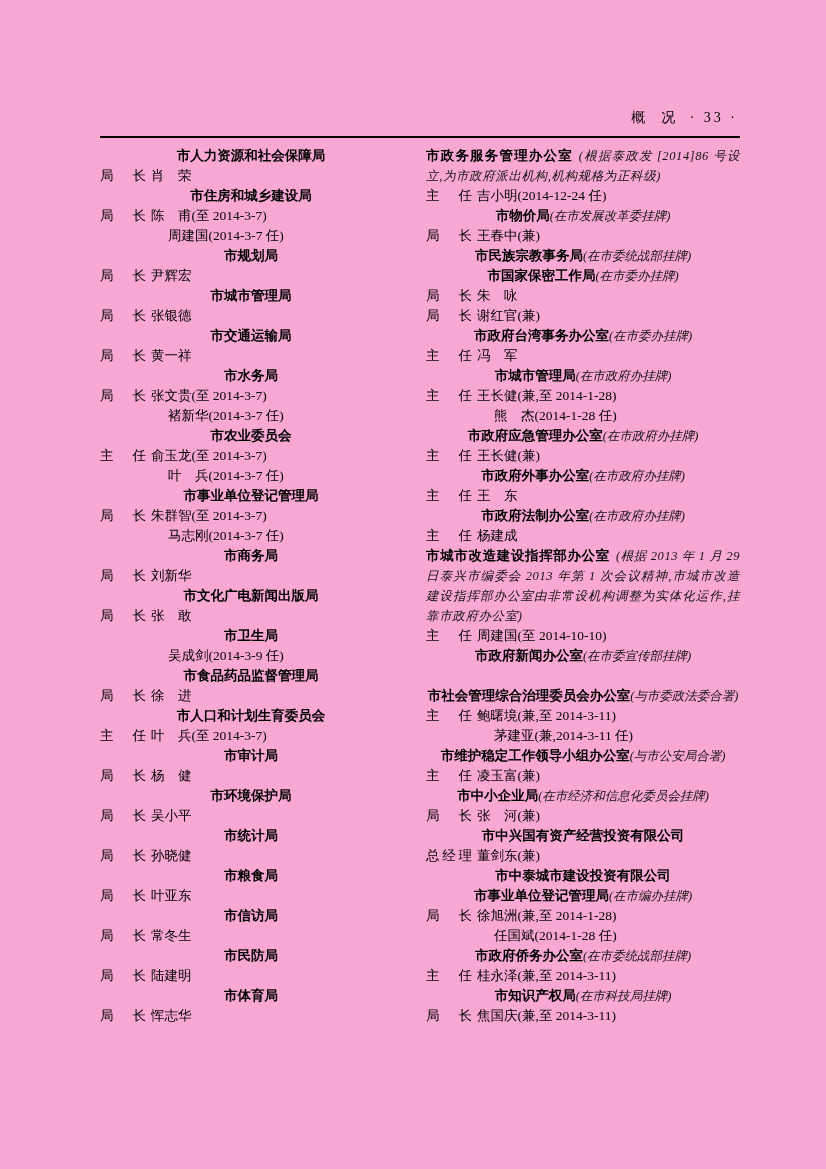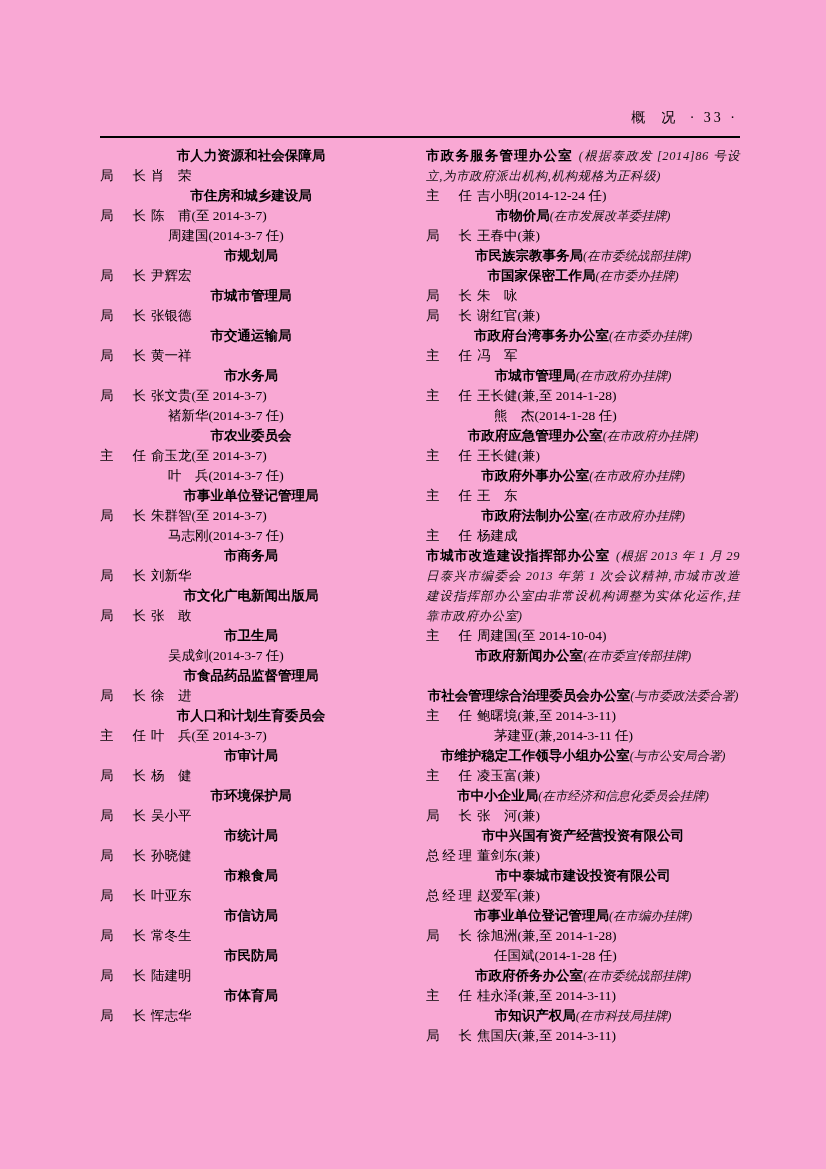--- a/index.html
+++ b/index.html
@@ -59,21 +59,21 @@
           <div class="line officer"><span class="title">主任</span><span class="name">俞玉龙(至 2014-3-7)</span></div>
           <div class="line cont"><span class="name">叶　兵(2014-3-7 任)</span></div>
           <div class="line org"><span class="org-name">市事业单位登记管理局</span></div>
           <div class="line officer"><span class="title">局长</span><span class="name">朱群智(至 2014-3-7)</span></div>
           <div class="line cont"><span class="name">马志刚(2014-3-7 任)</span></div>
           <div class="line org"><span class="org-name">市商务局</span></div>
           <div class="line officer"><span class="title">局长</span><span class="name">刘新华</span></div>
           <div class="line org"><span class="org-name">市文化广电新闻出版局</span></div>
           <div class="line officer"><span class="title">局长</span><span class="name">张　敢</span></div>
           <div class="line org"><span class="org-name">市卫生局</span></div>
-          <div class="line cont"><span class="name">吴成剑(2014-3-7 任)</span></div>
+          <div class="line cont"><span class="name">吴成剑(2014-3-9 任)</span></div>
           <div class="line org"><span class="org-name">市食品药品监督管理局</span></div>
           <div class="line officer"><span class="title">局长</span><span class="name">徐　进</span></div>
           <div class="line org"><span class="org-name">市人口和计划生育委员会</span></div>
           <div class="line officer"><span class="title">主任</span><span class="name">叶　兵(至 2014-3-7)</span></div>
           <div class="line org"><span class="org-name">市审计局</span></div>
           <div class="line officer"><span class="title">局长</span><span class="name">杨　健</span></div>
           <div class="line org"><span class="org-name">市环境保护局</span></div>
           <div class="line officer"><span class="title">局长</span><span class="name">吴小平</span></div>
           <div class="line org"><span class="org-name">市统计局</span></div>
           <div class="line officer"><span class="title">局长</span><span class="name">孙晓健</span></div>
@@ -100,34 +100,33 @@
           <div class="line org"><span class="org-name">市城市管理局</span><span class="org-note">(在市政府办挂牌)</span></div>
           <div class="line officer"><span class="title">主任</span><span class="name">王长健(兼,至 2014-1-28)</span></div>
           <div class="line cont"><span class="name">熊　杰(2014-1-28 任)</span></div>
           <div class="line org"><span class="org-name">市政府应急管理办公室</span><span class="org-note">(在市政府办挂牌)</span></div>
           <div class="line officer"><span class="title">主任</span><span class="name">王长健(兼)</span></div>
           <div class="line org"><span class="org-name">市政府外事办公室</span><span class="org-note">(在市政府办挂牌)</span></div>
           <div class="line officer"><span class="title">主任</span><span class="name">王　东</span></div>
           <div class="line org"><span class="org-name">市政府法制办公室</span><span class="org-note">(在市政府办挂牌)</span></div>
           <div class="line officer"><span class="title">主任</span><span class="name">杨建成</span></div>
           <div class="line org-para"><span class="org-name">市城市改造建设指挥部办公室</span><span class="org-note">(根据 2013 年 1 月 29 日泰兴市编委会 2013 年第 1 次会议精神,市城市改造建设指挥部办公室由非常设机构调整为实体化运作,挂靠市政府办公室)</span></div>
-          <div class="line officer"><span class="title">主任</span><span class="name">周建国(至 2014-10-04)</span></div>
+          <div class="line officer"><span class="title">主任</span><span class="name">周建国(至 2014-10-10)</span></div>
           <div class="line org"><span class="org-name">市政府新闻办公室</span><span class="org-note">(在市委宣传部挂牌)</span></div>
           <div class="line spacer"></div>
           <div class="line org"><span class="org-name">市社会管理综合治理委员会办公室</span><span class="org-note">(与市委政法委合署)</span></div>
           <div class="line officer"><span class="title">主任</span><span class="name">鲍曙境(兼,至 2014-3-11)</span></div>
           <div class="line cont"><span class="name">茅建亚(兼,2014-3-11 任)</span></div>
           <div class="line org"><span class="org-name">市维护稳定工作领导小组办公室</span><span class="org-note">(与市公安局合署)</span></div>
           <div class="line officer"><span class="title">主任</span><span class="name">凌玉富(兼)</span></div>
           <div class="line org"><span class="org-name">市中小企业局</span><span class="org-note">(在市经济和信息化委员会挂牌)</span></div>
           <div class="line officer"><span class="title">局长</span><span class="name">张　河(兼)</span></div>
           <div class="line org"><span class="org-name">市中兴国有资产经营投资有限公司</span></div>
           <div class="line officer"><span class="title">总经理</span><span class="name">董剑东(兼)</span></div>
           <div class="line org"><span class="org-name">市中泰城市建设投资有限公司</span></div>
-          <div class="line officer"><span class="title">总经理</span><span class="name">赵爱军(兼)</span></div>
           <div class="line org"><span class="org-name">市事业单位登记管理局</span><span class="org-note">(在市编办挂牌)</span></div>
           <div class="line officer"><span class="title">局长</span><span class="name">徐旭洲(兼,至 2014-1-28)</span></div>
           <div class="line cont"><span class="name">任国斌(2014-1-28 任)</span></div>
           <div class="line org"><span class="org-name">市政府侨务办公室</span><span class="org-note">(在市委统战部挂牌)</span></div>
           <div class="line officer"><span class="title">主任</span><span class="name">桂永泽(兼,至 2014-3-11)</span></div>
           <div class="line org"><span class="org-name">市知识产权局</span><span class="org-note">(在市科技局挂牌)</span></div>
           <div class="line officer"><span class="title">局长</span><span class="name">焦国庆(兼,至 2014-3-11)</span></div>
         </div>
     </div>
 

